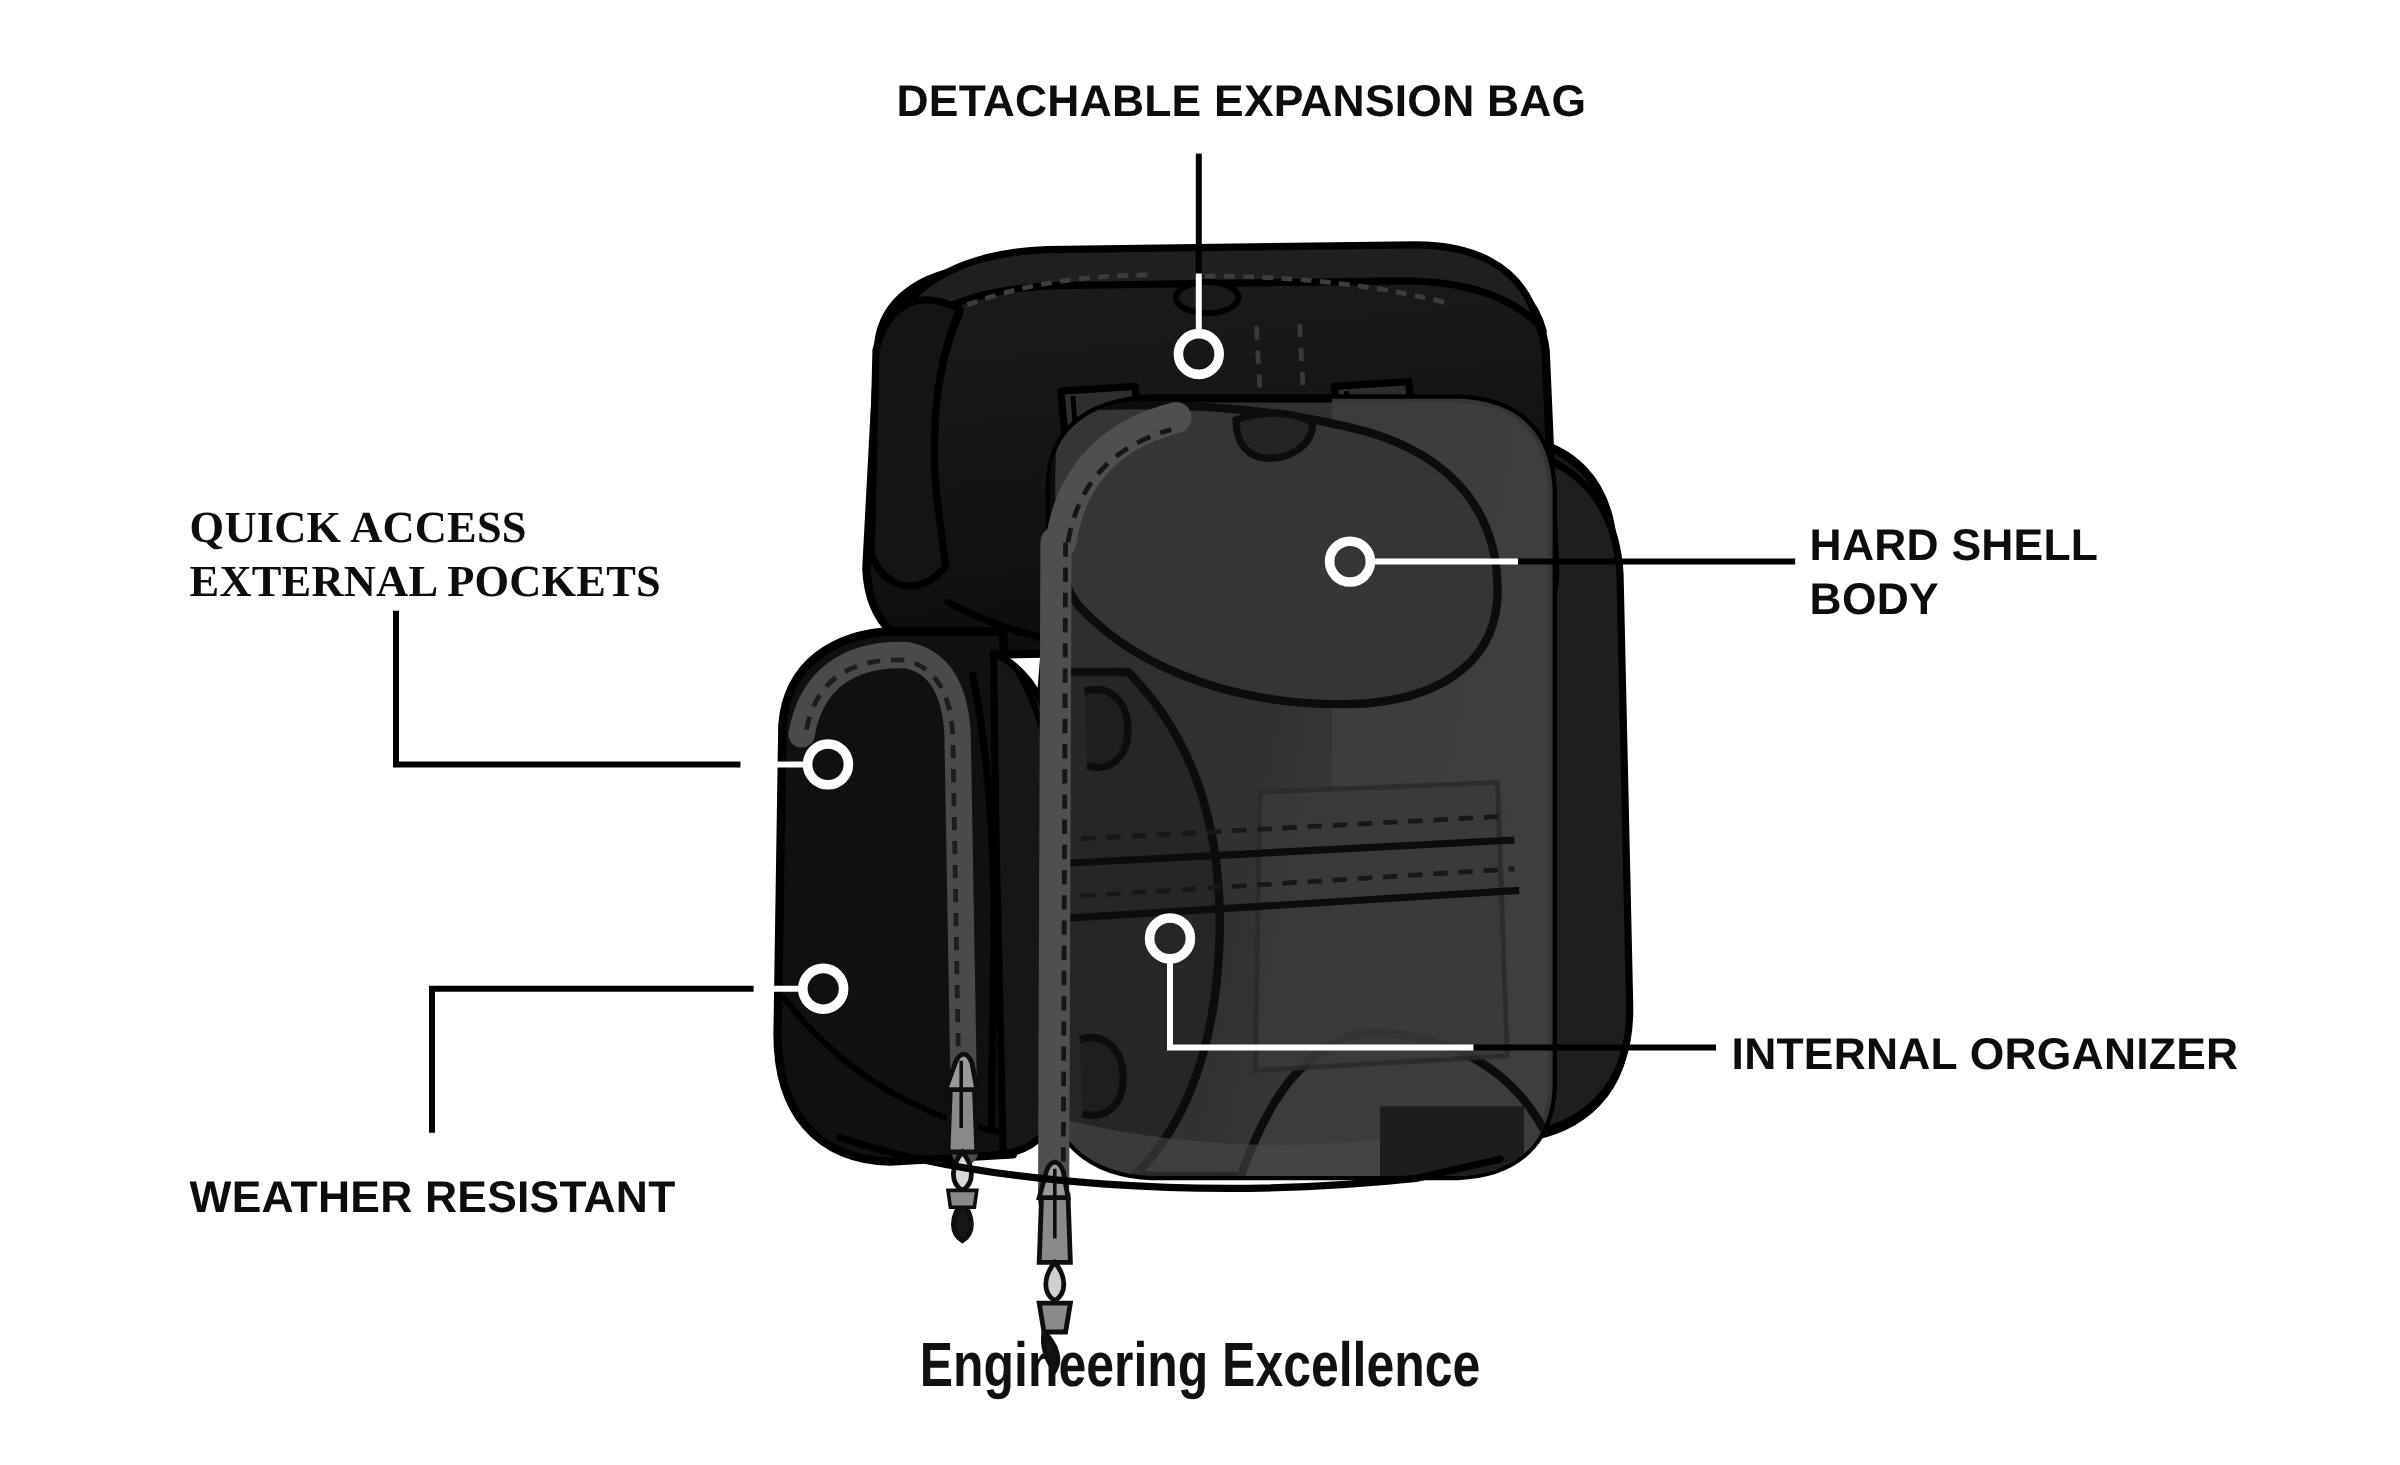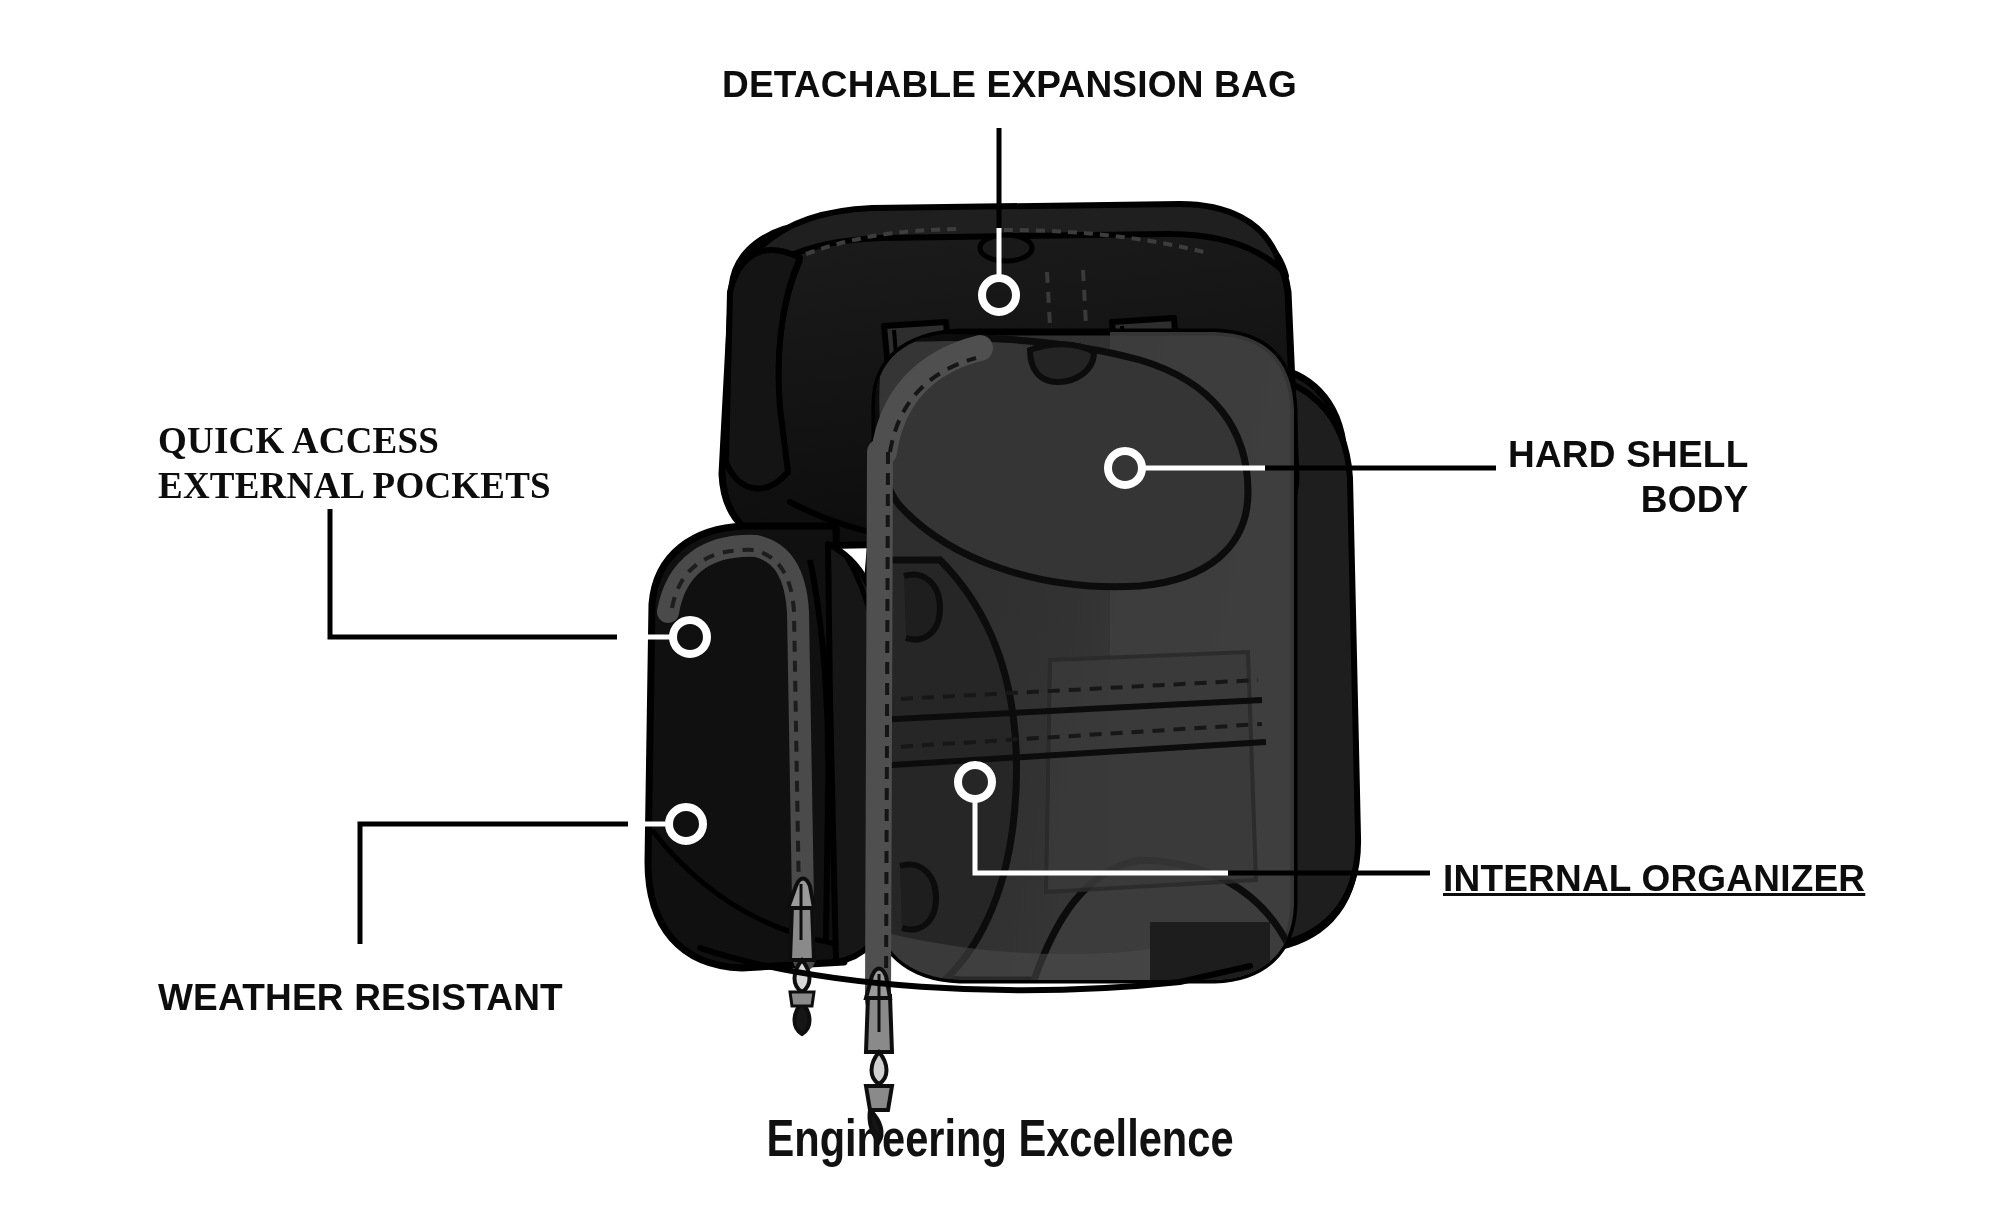--- a/index.html
+++ b/index.html
@@ -36,45 +36,44 @@
     font-weight: bold;
     font-size: 37px;
     letter-spacing: 0.2px;
     line-height: 1.22;
     white-space: pre-line;
     text-transform: uppercase;
   }
   #label-detachable-expansion-bag {
     left: 722px;
     top: 62px;
-    text-align: left;
+    text-align: right;
     width: 600px;
   }
   #label-quick-access-external-pockets {
     left: 158px;
     top: 418px;
     text-align: left;
     font-family: Liberation Serif, serif;
   }
   #label-weather-resistant {
     left: 158px;
     top: 959px;
     text-align: left;
     margin-top: 16px;
   }
   #label-hard-shell-body {
     left: 1508px;
     top: 432px;
-    text-align: right;
+    text-align: left;
   }
   #label-internal-organizer {
     left: 1443px;
     top: 856px;
     text-align: left;
-    text-decoration: underline;
   }
   #caption-engineering-excellence {
     position: absolute;
     left: 0;
     top: 1108px;
     width: 2000px;
     text-align: center;
     color: #111111;
     font-family: "Liberation Sans Narrow", "Liberation Sans", sans-serif;
     font-weight: bold;

